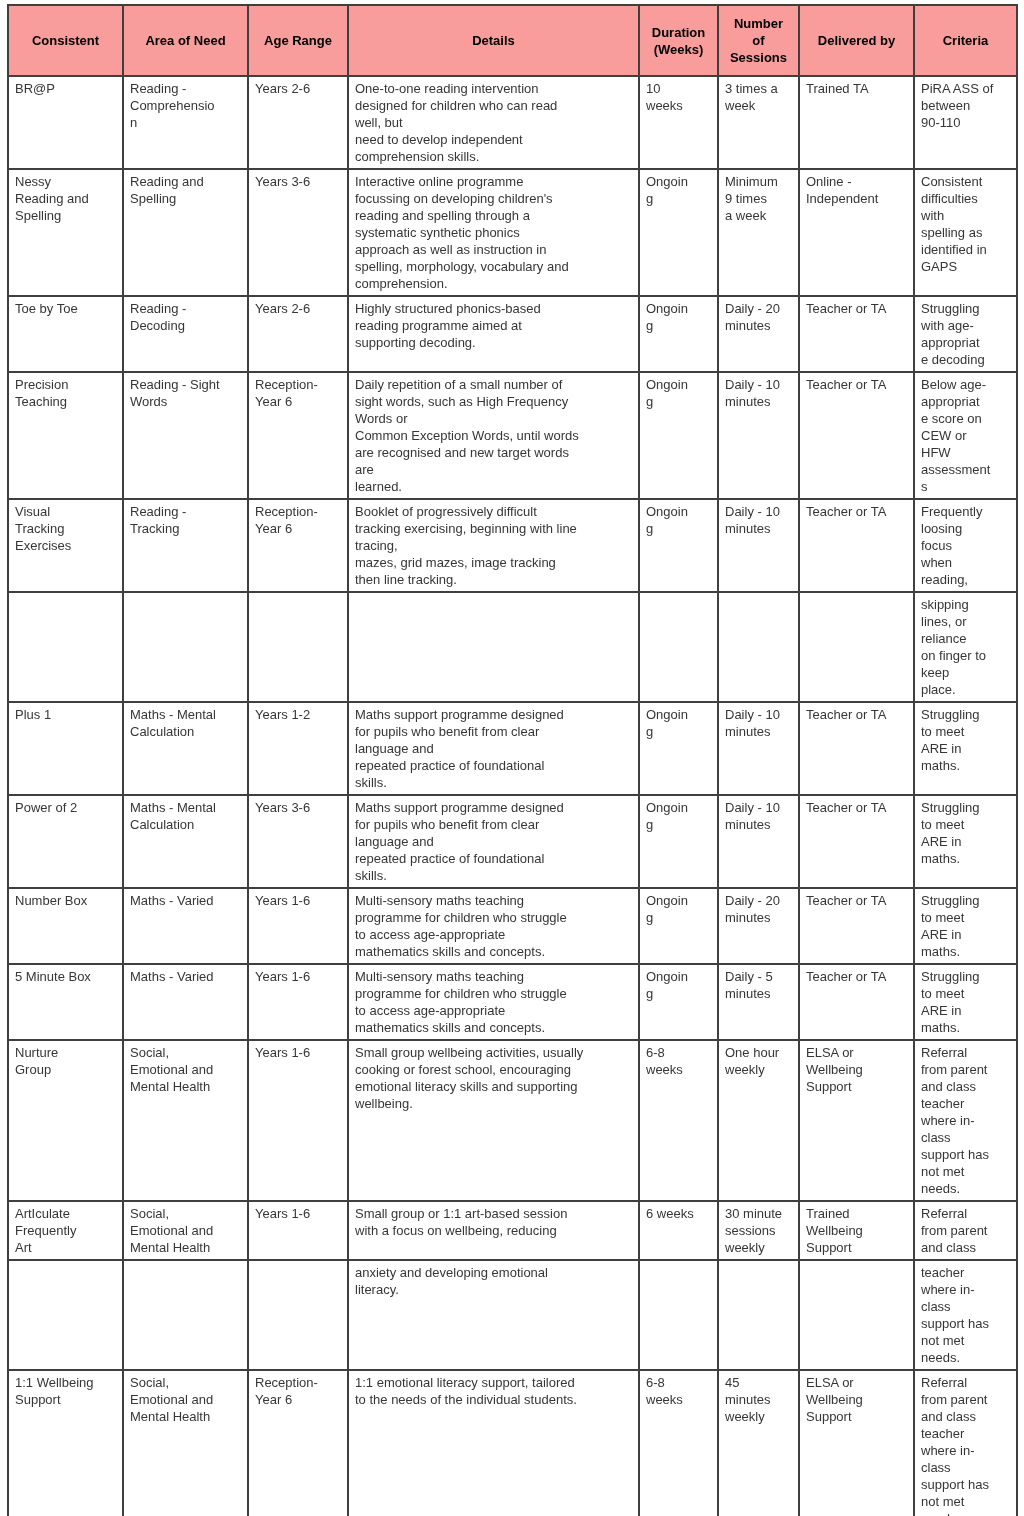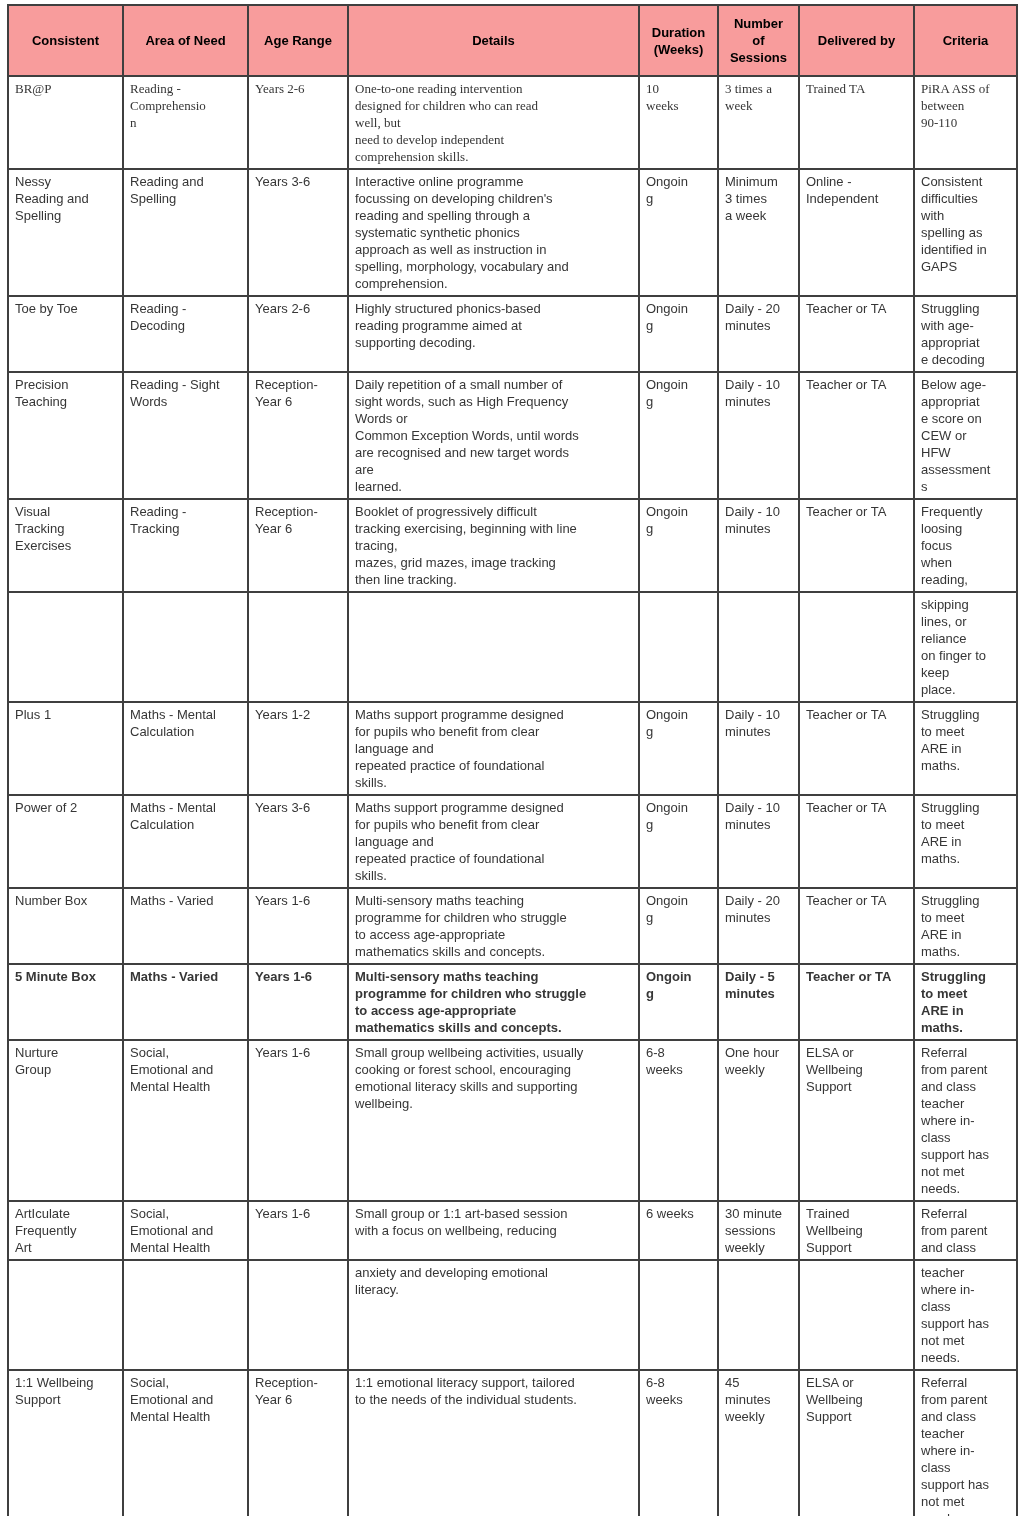--- a/index.html
+++ b/index.html
@@ -36,30 +36,30 @@
   thead th {
     background: #f89c9c;
     color: #000000;
     font-weight: bold;
     text-align: center;
     vertical-align: middle;
     padding: 4px 3px;
   }
   thead tr { height: 71px; }
   
-  tbody tr:nth-child(1)  { height: 86px; font-family: Liberation Serif, serif; }
+  tbody tr:nth-child(1)  { height: 86px; }
   tbody tr:nth-child(2)  { height: 124px; border-radius: 9px; }
   tbody tr:nth-child(3)  { height: 74px; border-radius: 15px;  }
   tbody tr:nth-child(4)  { height: 123px; }
   tbody tr:nth-child(5)  { height: 91px;  }
   tbody tr:nth-child(6)  { height: 109px; }
   tbody tr:nth-child(7)  { height: 86px; padding-left: 38px;  }
   tbody tr:nth-child(8)  { height: 91px;  }
   tbody tr:nth-child(9)  { height: 72px;  }
-  tbody tr:nth-child(10) { height: 71px; font-weight: bold;  }
+  tbody tr:nth-child(10) { height: 71px;  }
   tbody tr:nth-child(11) { height: 161px; }
   tbody tr:nth-child(12) { height: 58px;  }
   tbody tr:nth-child(13) { height: 110px; margin-left: 19px; }
   tbody tr:nth-child(14) { height: 162px; }
   
   col.c1 { width: 115px; }
   col.c2 { width: 125px; }
   col.c3 { width: 100px; }
   col.c4 { width: 291px; }
   col.c5 { width: 79px;  }
@@ -128,21 +128,21 @@
           <td>Interactive online programme
 focussing on developing children's
 reading and spelling through a
 systematic synthetic phonics
 approach as well as instruction in
 spelling, morphology, vocabulary and
 comprehension.</td>
           <td>Ongoin
 g</td>
           <td>Minimum
-3 times
+9 times
 a week</td>
           <td>Online -
 Independent</td>
           <td>Consistent
 difficulties
 with
 spelling as
 identified in
 GAPS</td>
         </tr>

